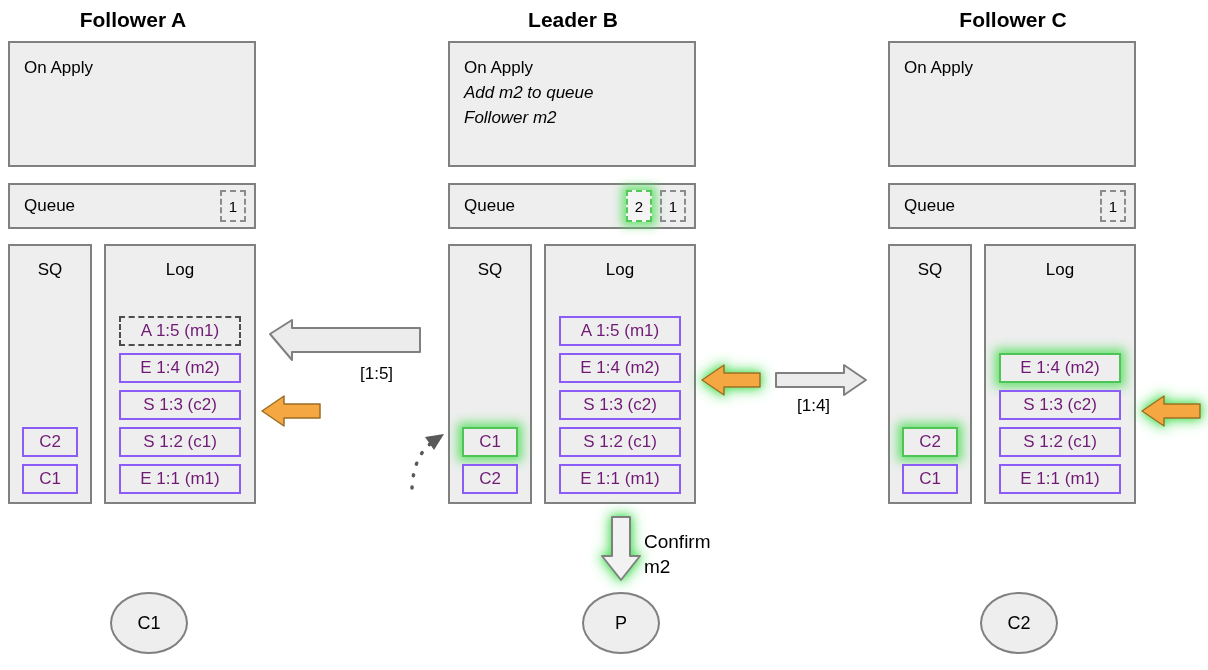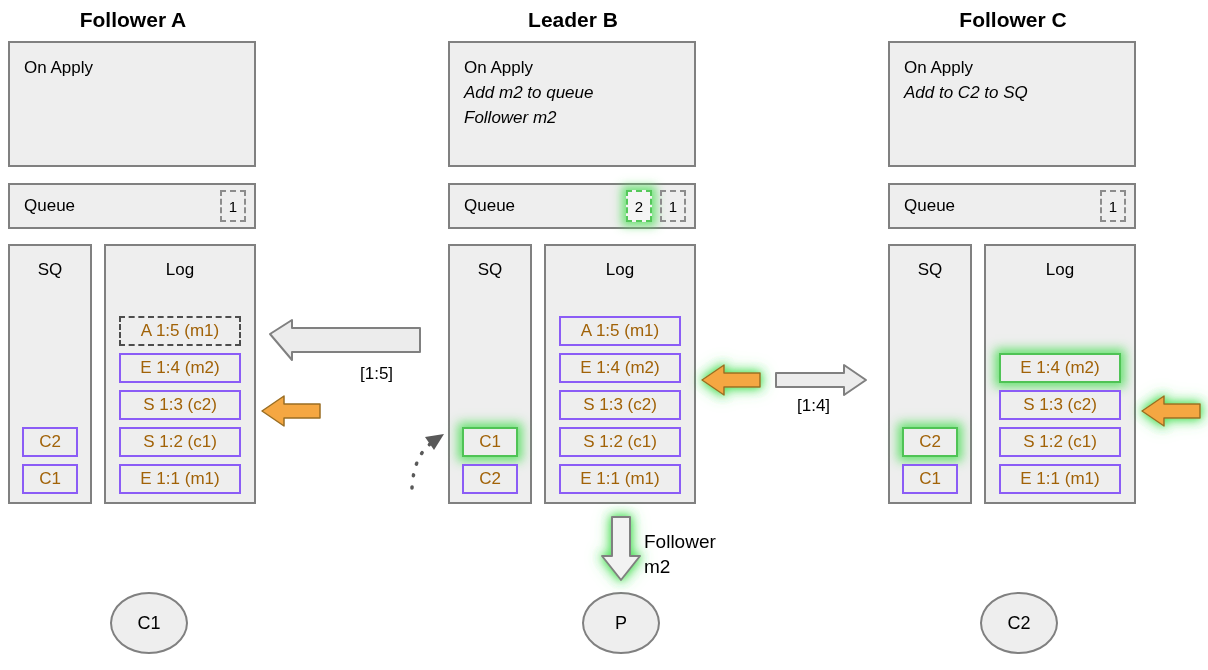--- a/index.html
+++ b/index.html
@@ -103,21 +103,21 @@
     bottom: 8px;
     display: flex;
     flex-direction: column;
     gap: 7px;
     align-items: center;
   }
   .entry {
     border: 2px solid #8b5cf6;
     background: #eeeeee;
     font-size: 17px;
-    color: #a16207;
+    color: #701a75;
     text-align: center;
     line-height: 26px;
     height: 30px;
     box-sizing: border-box;
     white-space: nowrap;
     display: flex;
     align-items: center;
     justify-content: center;
   }
   .entry.dashed {
@@ -238,21 +238,20 @@
       <div class="entry log">S 1:3 (c2)</div>
       <div class="entry log">S 1:2 (c1)</div>
       <div class="entry log">E 1:1 (m1)</div>
     </div>
   </div>
 
   <div class="abs ellipse" style="left:582px; top:592px; width:78px; height:62px;">P</div>
 
   <div class="abs panel onapply" style="left:888px; top:41px; width:248px; height:126px;">
     <div class="line">On Apply</div>
-    <div class="line italic">Add to C2 to SQ</div>
     <div class="line italic"></div>
     <div class="line italic"></div>
   </div>
 
   <div class="abs panel queuebox" style="left:888px; top:183px; width:248px; height:46px;">
     <span class="queue-label">Queue</span>
     <div class="queue-slots">
       <div class="qslot">1</div>
     </div>
   </div>
@@ -311,17 +310,17 @@
 
     <g>
       <path d="M 412 488 Q 414 452 436 440" fill="none" stroke="#595959" stroke-width="3.5" stroke-linecap="round" stroke-dasharray="1 11"></path>
       <path d="M 444 434 L 425 437 L 434 450 Z" fill="#595959"></path>
     </g>
   </svg>
 
   <div class="abs arrow-label" style="left:360px; top:364px;">[1:5]</div>
   <div class="abs arrow-label" style="left:797px; top:396px;">[1:4]</div>
   <div class="abs confirm-label" style="left:644px; top:529px;">
-    <div>Follower</div>
+    <div>Confirm</div>
     <div>m2</div>
   </div>
 
 </div>
 
 </body></html>

